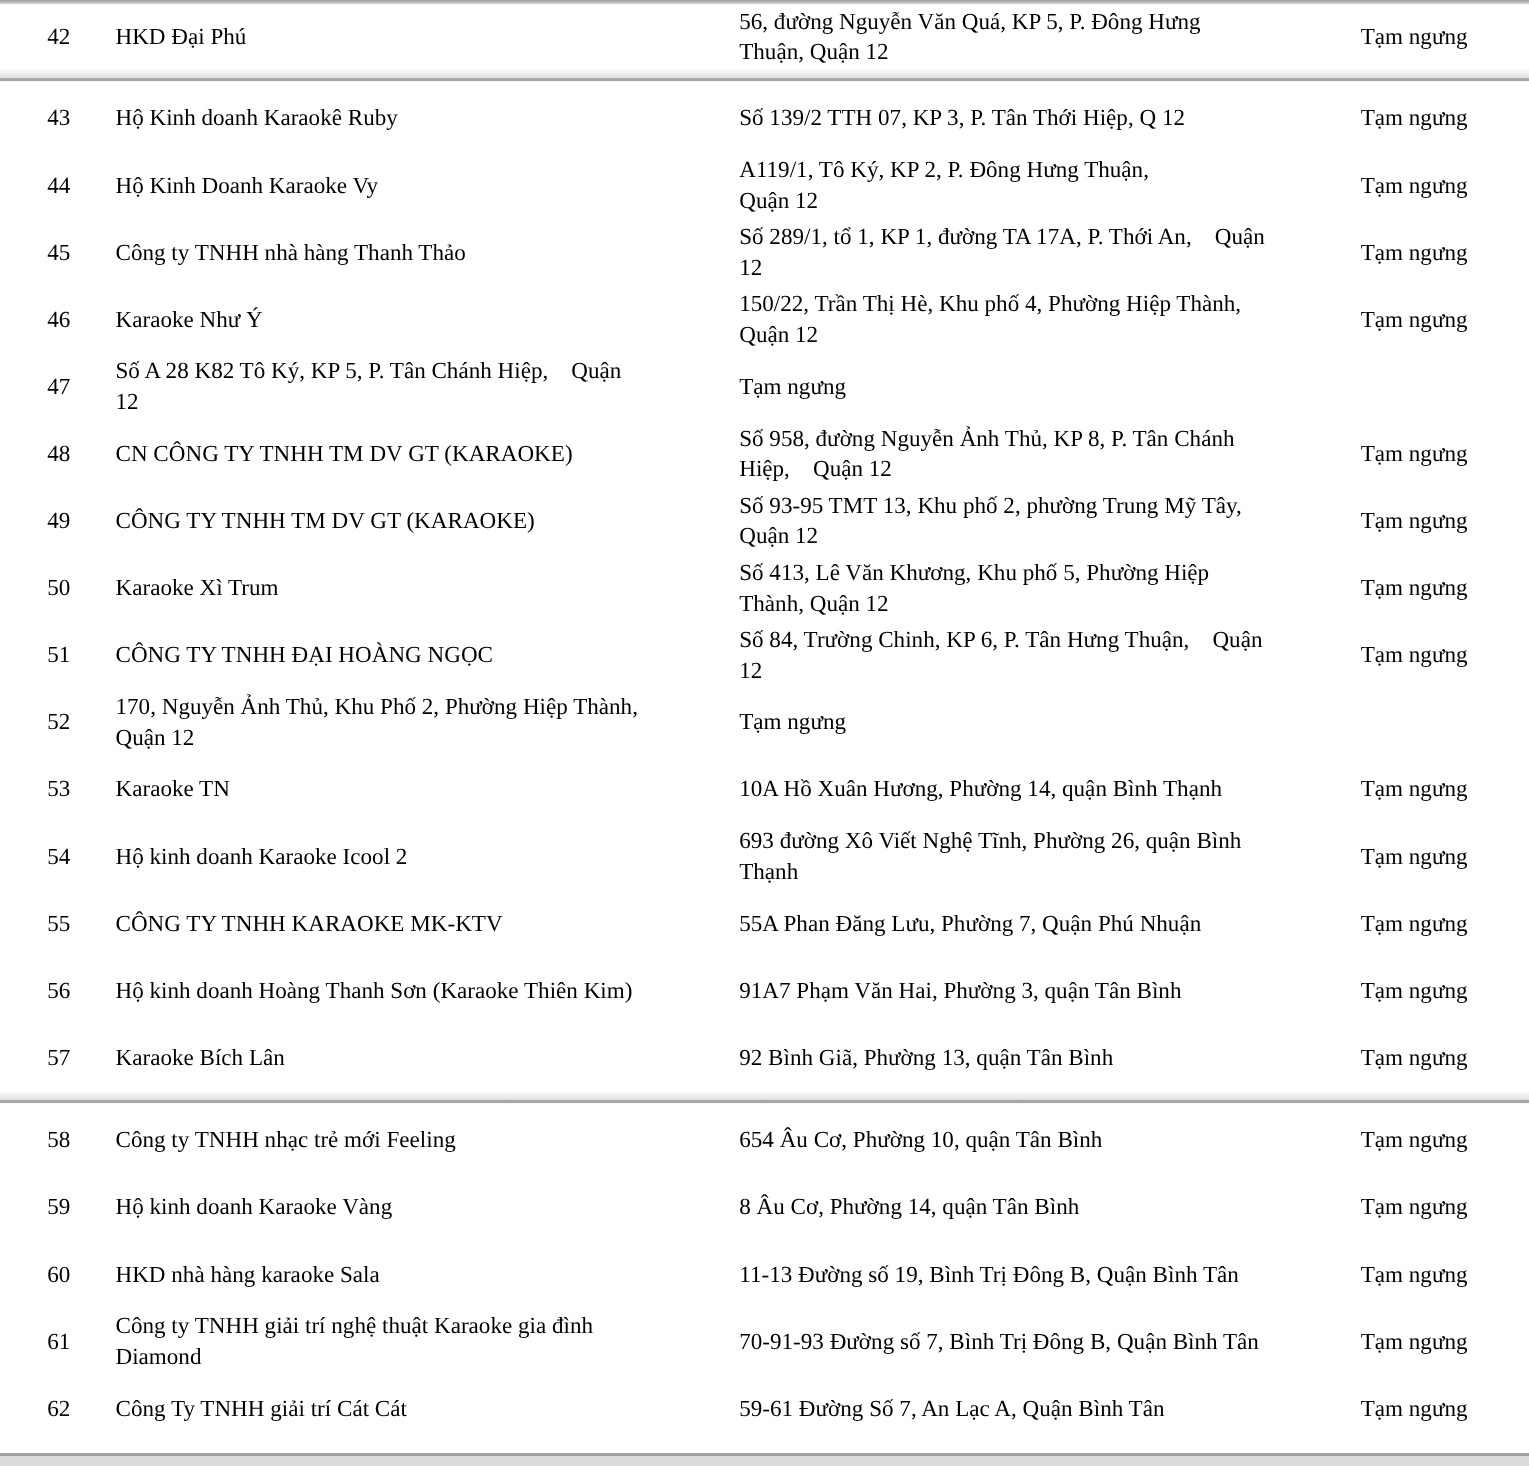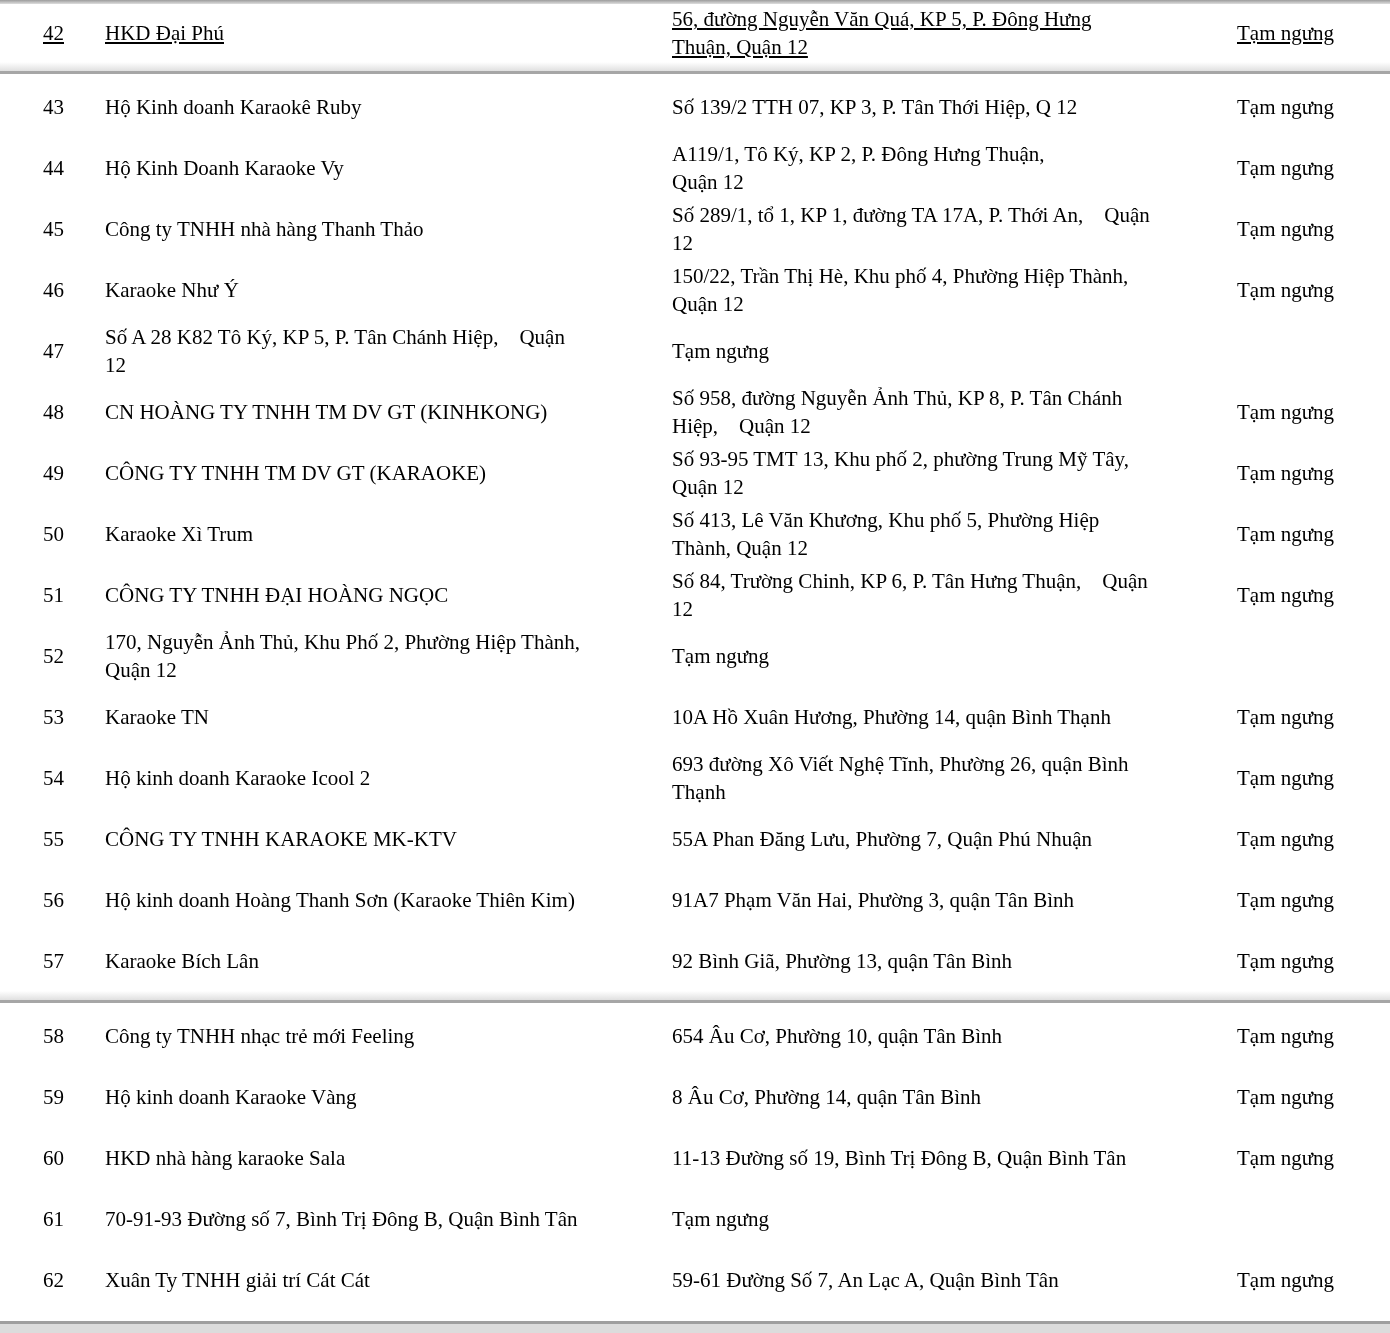--- a/index.html
+++ b/index.html
@@ -17,21 +17,21 @@
   }
   .section { background: #ffffff; }
   .row {
     display: grid;
     grid-template-columns: 105px 567px 565px 153px;
     min-height: 61px;
     align-items: center;
     font-size: 21px;
     line-height: 28px;
   }
-  .section-first .row { min-height: 58px; text-decoration: underline; }
+  .section-first .row { min-height: 58px; }
   .cell-no { padding-left: 43px; }
   .cell-name, .cell-address { white-space: pre; }
   .cell-status { white-space: nowrap; }
   .page-break { width: 100%; }
   .pb-shadow { height: 9px; background: linear-gradient(180deg, #ffffff, #e0e0e0); }
   .pb-line { height: 3px; background: #a6a6a6; }
   .pb-after { height: 2px; background: #ffffff; }
   .bottom-gap { height: 11px; background: #ffffff; }
   .bottom-line { height: 3px; background: #9f9f9f; }
   .bottom-band { height: 9px; background: #dcdcdc; }
@@ -85,21 +85,21 @@
     <div class="cell-status">Tạm ngưng</div>
   </div>
       <div class="row">
     <div class="cell-no">47</div>
     <div class="cell-address">Số A 28 K82 Tô Ký, KP 5, P. Tân Chánh Hiệp,    Quận
 12</div>
     <div class="cell-status">Tạm ngưng</div>
   </div>
       <div class="row">
     <div class="cell-no">48</div>
-    <div class="cell-name">CN HOÀNG TY TNHH TM DV GT (KINHKONG)</div>
+    <div class="cell-name">CN CÔNG TY TNHH TM DV GT (KARAOKE)</div>
     <div class="cell-address">Số 958, đường Nguyễn Ảnh Thủ, KP 8, P. Tân Chánh
 Hiệp,    Quận 12</div>
     <div class="cell-status">Tạm ngưng</div>
   </div>
       <div class="row">
     <div class="cell-no">49</div>
     <div class="cell-name">CÔNG TY TNHH TM DV GT (KARAOKE)</div>
     <div class="cell-address">Số 93-95 TMT 13, Khu phố 2, phường Trung Mỹ Tây,
 Quận 12</div>
     <div class="cell-status">Tạm ngưng</div>
@@ -175,26 +175,28 @@
     <div class="cell-status">Tạm ngưng</div>
   </div>
       <div class="row">
     <div class="cell-no">60</div>
     <div class="cell-name">HKD nhà hàng karaoke Sala</div>
     <div class="cell-address">11-13 Đường số 19, Bình Trị Đông B, Quận Bình Tân</div>
     <div class="cell-status">Tạm ngưng</div>
   </div>
       <div class="row">
     <div class="cell-no">61</div>
+    <div class="cell-name">Công ty TNHH giải trí nghệ thuật Karaoke gia đình
+Diamond</div>
     <div class="cell-address">70-91-93 Đường số 7, Bình Trị Đông B, Quận Bình Tân</div>
     <div class="cell-status">Tạm ngưng</div>
   </div>
       <div class="row">
     <div class="cell-no">62</div>
-    <div class="cell-name">Xuân Ty TNHH giải trí Cát Cát</div>
+    <div class="cell-name">Công Ty TNHH giải trí Cát Cát</div>
     <div class="cell-address">59-61 Đường Số 7, An Lạc A, Quận Bình Tân</div>
     <div class="cell-status">Tạm ngưng</div>
   </div>
     </div>
   </div>
 
 <div class="bottom-gap"></div>
 <div class="bottom-line"></div>
 <div class="bottom-band"></div>
 

